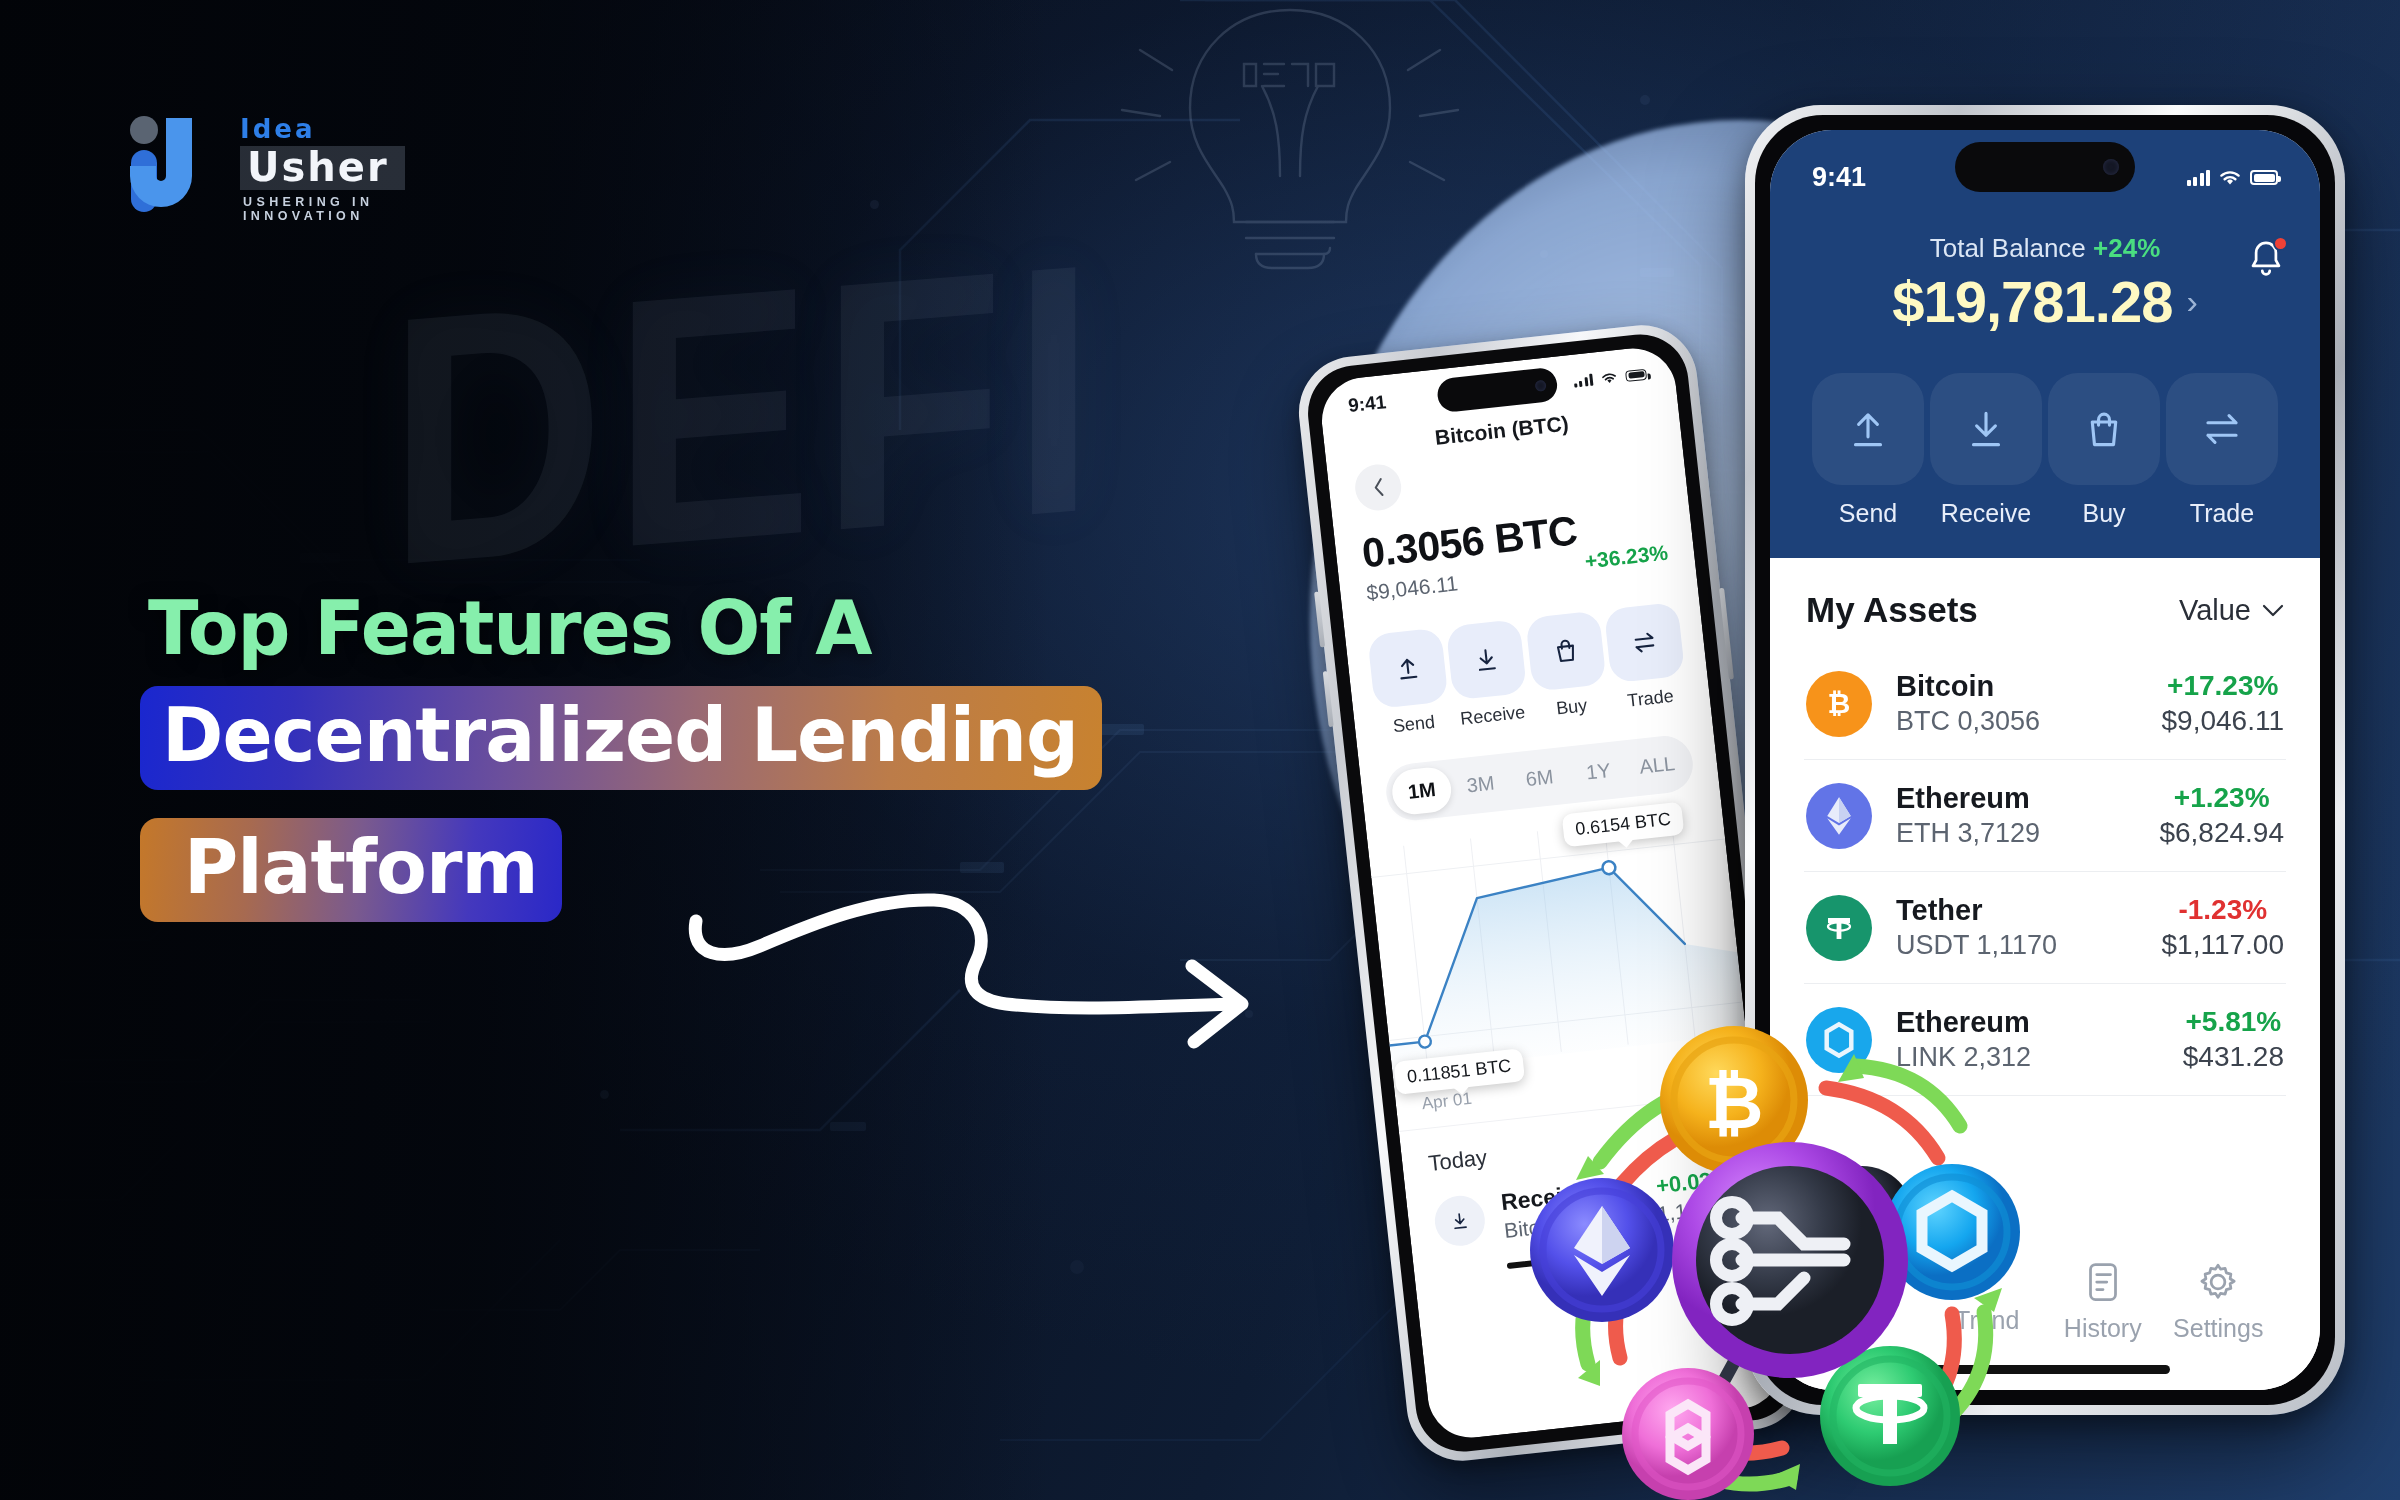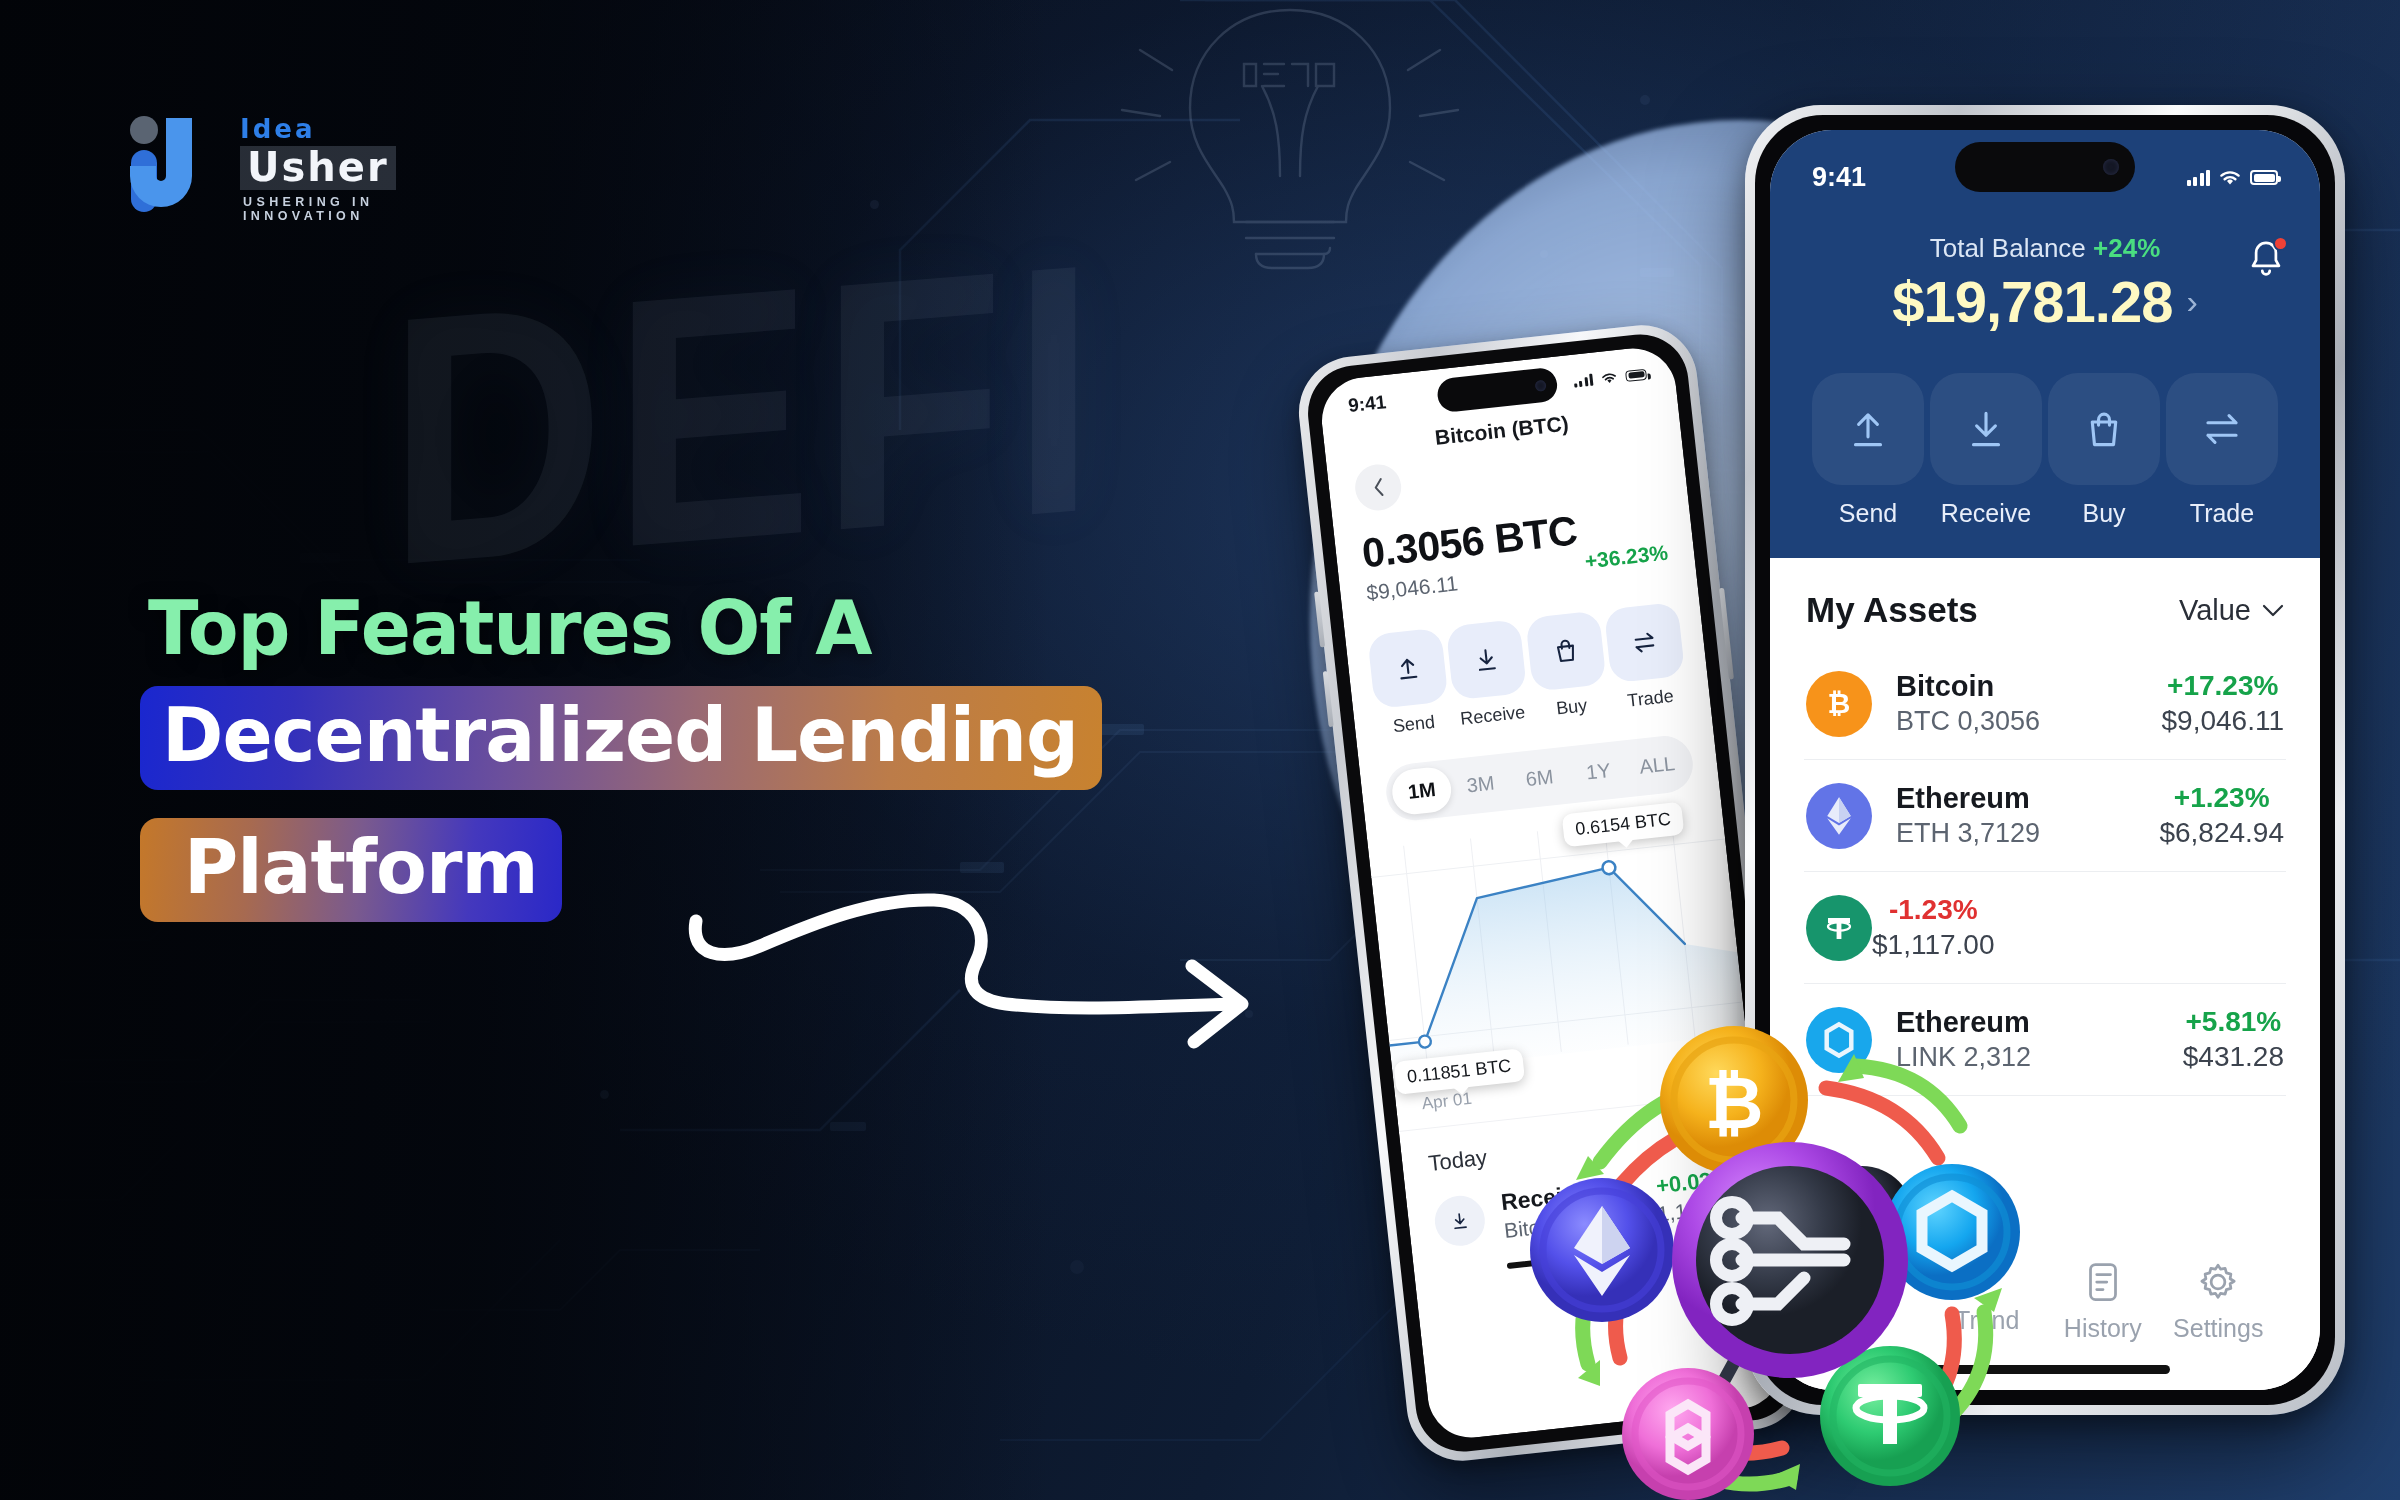--- a/index.html
+++ b/index.html
@@ -51,21 +51,21 @@
 
   
   .logo{ position:absolute; left:122px; top:108px; width:250px; height:110px; }
   .logo .mark{ position:absolute; left:0; top:4px; width:110px; height:100px; }
   .logo .txt{ position:absolute; left:118px; top:6px; }
   .logo .idea{
     font-size:26px; letter-spacing:3px; color:#2e7fe8; font-weight:600;
     font-family:"DejaVu Sans", sans-serif;
   }
   .logo .usherbox{
-    margin-top:2px; background:rgba(126,140,160,0.30); padding:1px 7px 3px 7px; display:inline-block;
+    margin-top:2px; background:rgba(126,140,160,0.30); padding:1px 16px 3px 7px; display:inline-block;
   }
   .logo .usher{
     font-size:40px; letter-spacing:2px; color:#f2f5fa; font-weight:600;
     font-family:"DejaVu Sans", sans-serif; line-height:1;
   }
   .logo .tag{
     margin-top:5px; font-size:12.5px; letter-spacing:4.4px; color:#c7d1df; font-weight:600; padding-left:3px;
     font-family:"Liberation Sans", sans-serif;
   }
 
@@ -613,20 +613,24 @@
               </div>
             </div>
 
             <div class="asset-row">
               <div class="coin" style="background:#17956c">
                 <svg width="40" height="40" viewBox="0 0 40 40">
                     <rect x="9" y="10" width="22" height="5" fill="#fff"></rect>
                     <rect x="17.6" y="13" width="4.8" height="18" fill="#fff"></rect>
                     <ellipse cx="20" cy="18.5" rx="11" ry="4.2" fill="none" stroke="#fff" stroke-width="2.2"></ellipse>
                   </svg>
+              </div>
+              <div class="asset-mid">
+                <div class="asset-name">Tether</div>
+                <div class="asset-sub">USDT 1,1170</div>
               </div>
               <div class="asset-right">
                 <div class="asset-pct down">-1.23%</div>
                 <div class="asset-val">$1,117.00</div>
               </div>
             </div>
 
             <div class="asset-row">
               <div class="coin" style="background:#18a7ec">
                 <svg width="36" height="38" viewBox="0 0 30 34">

